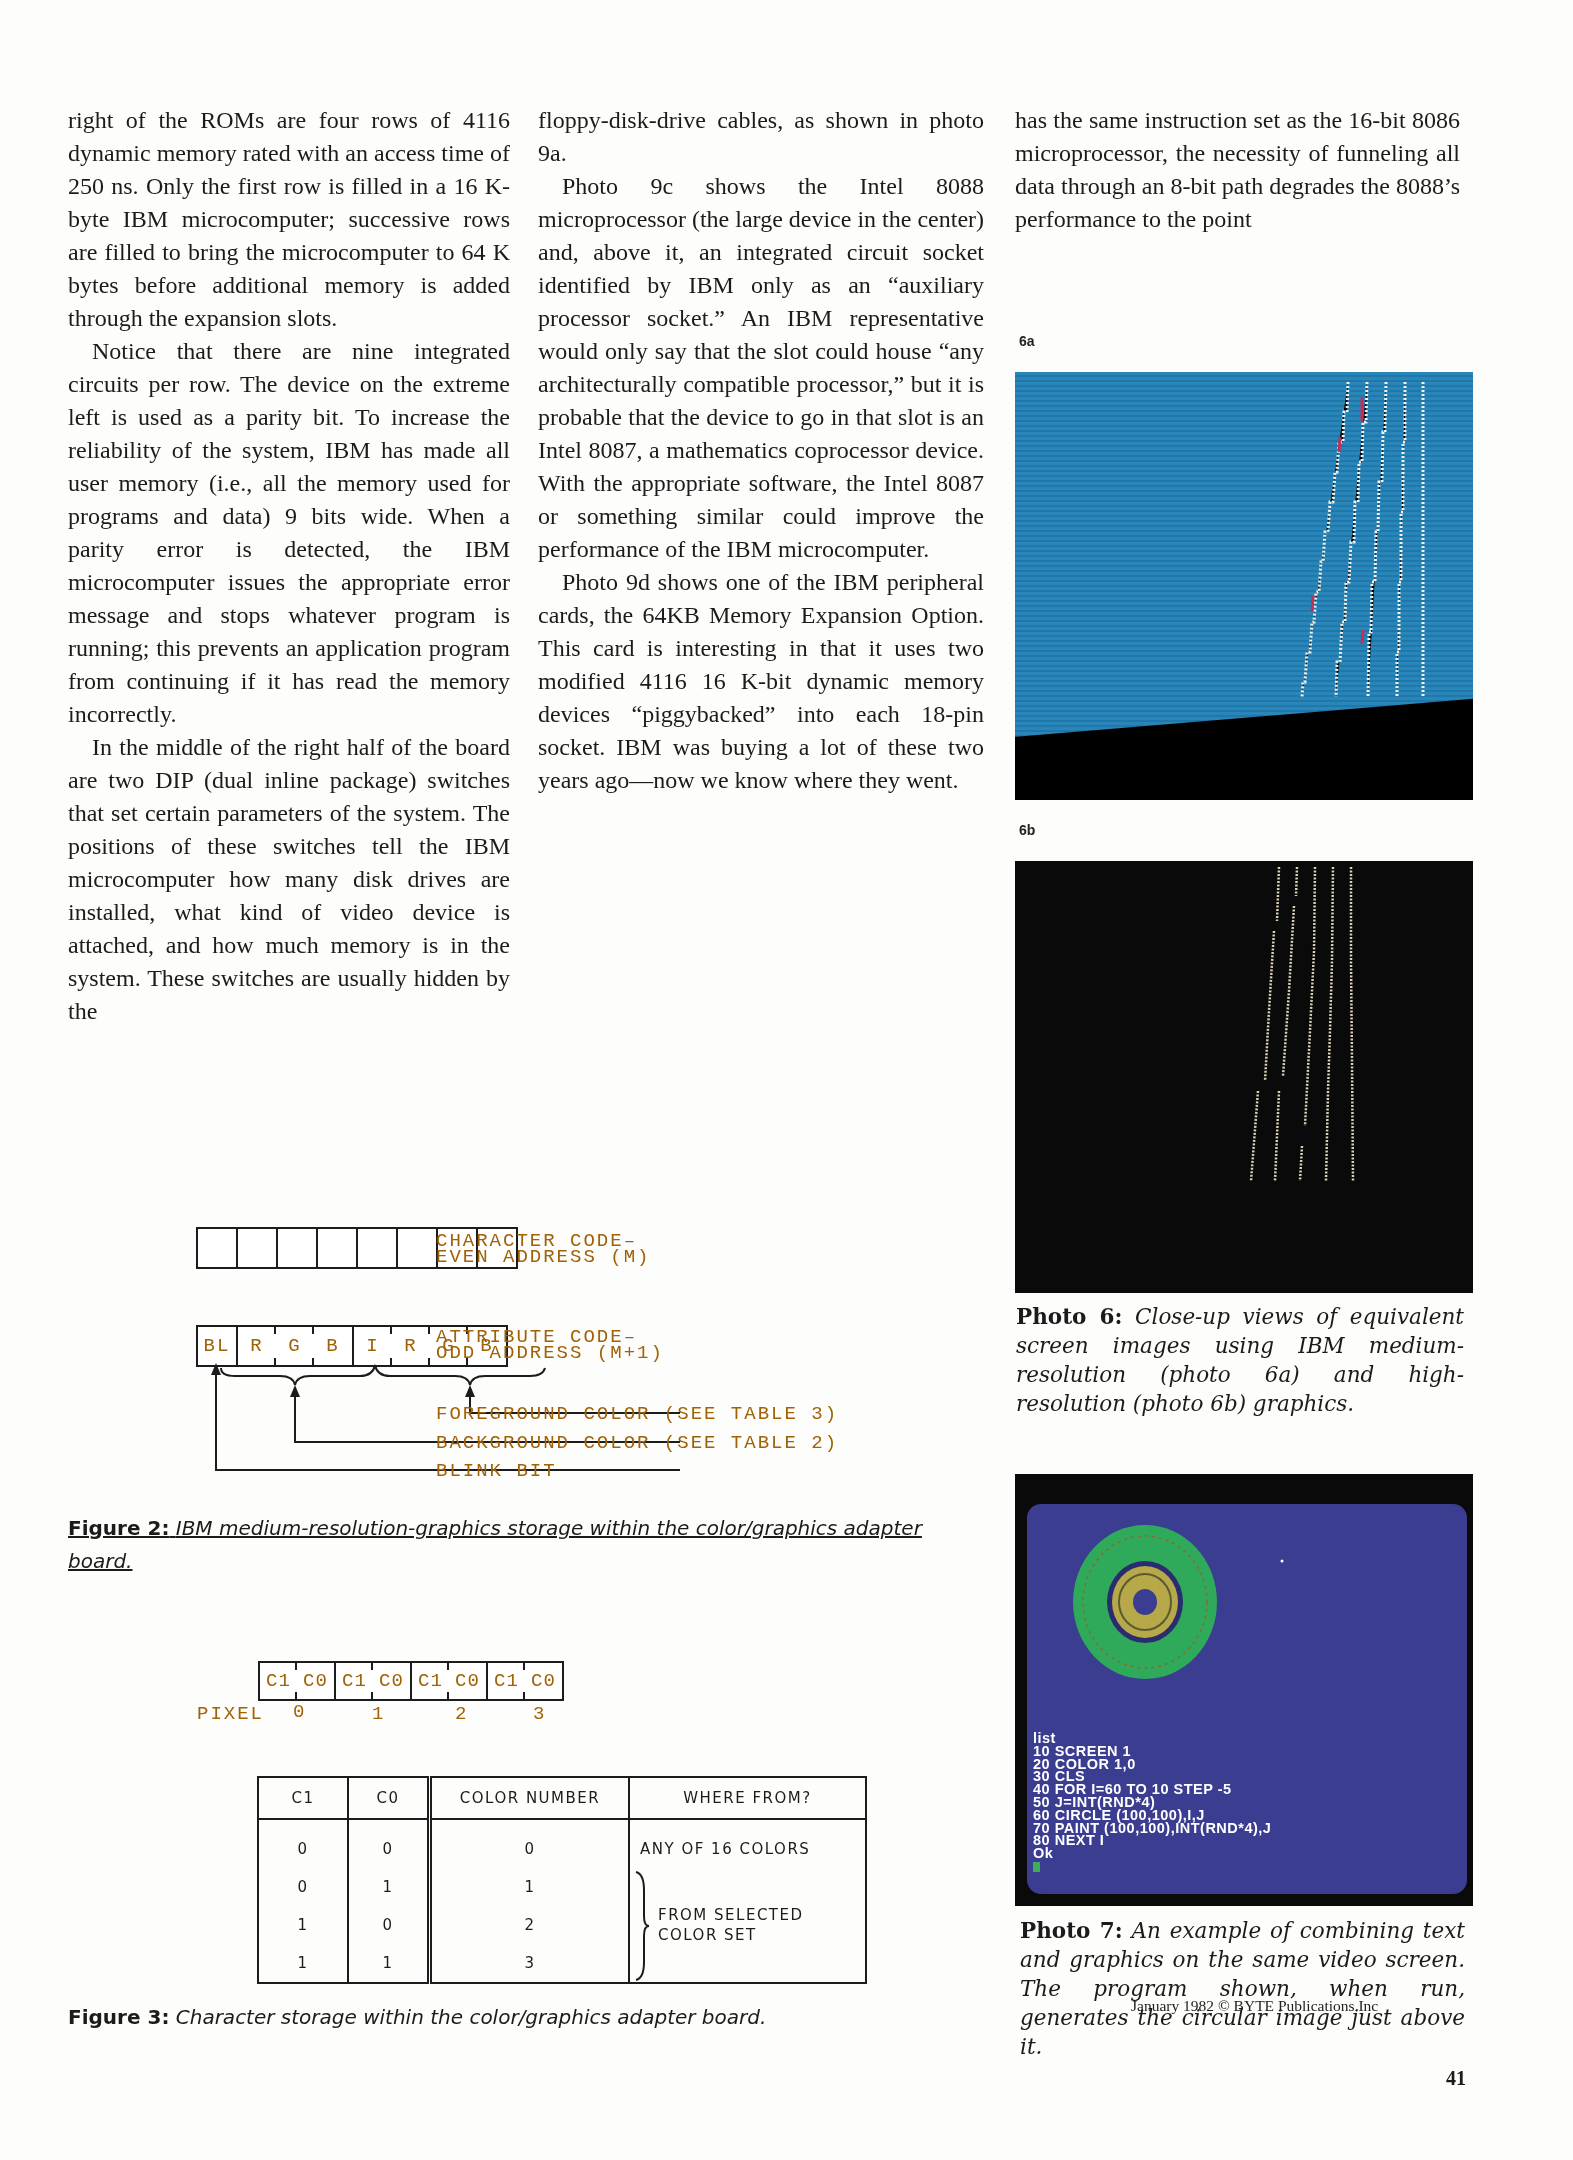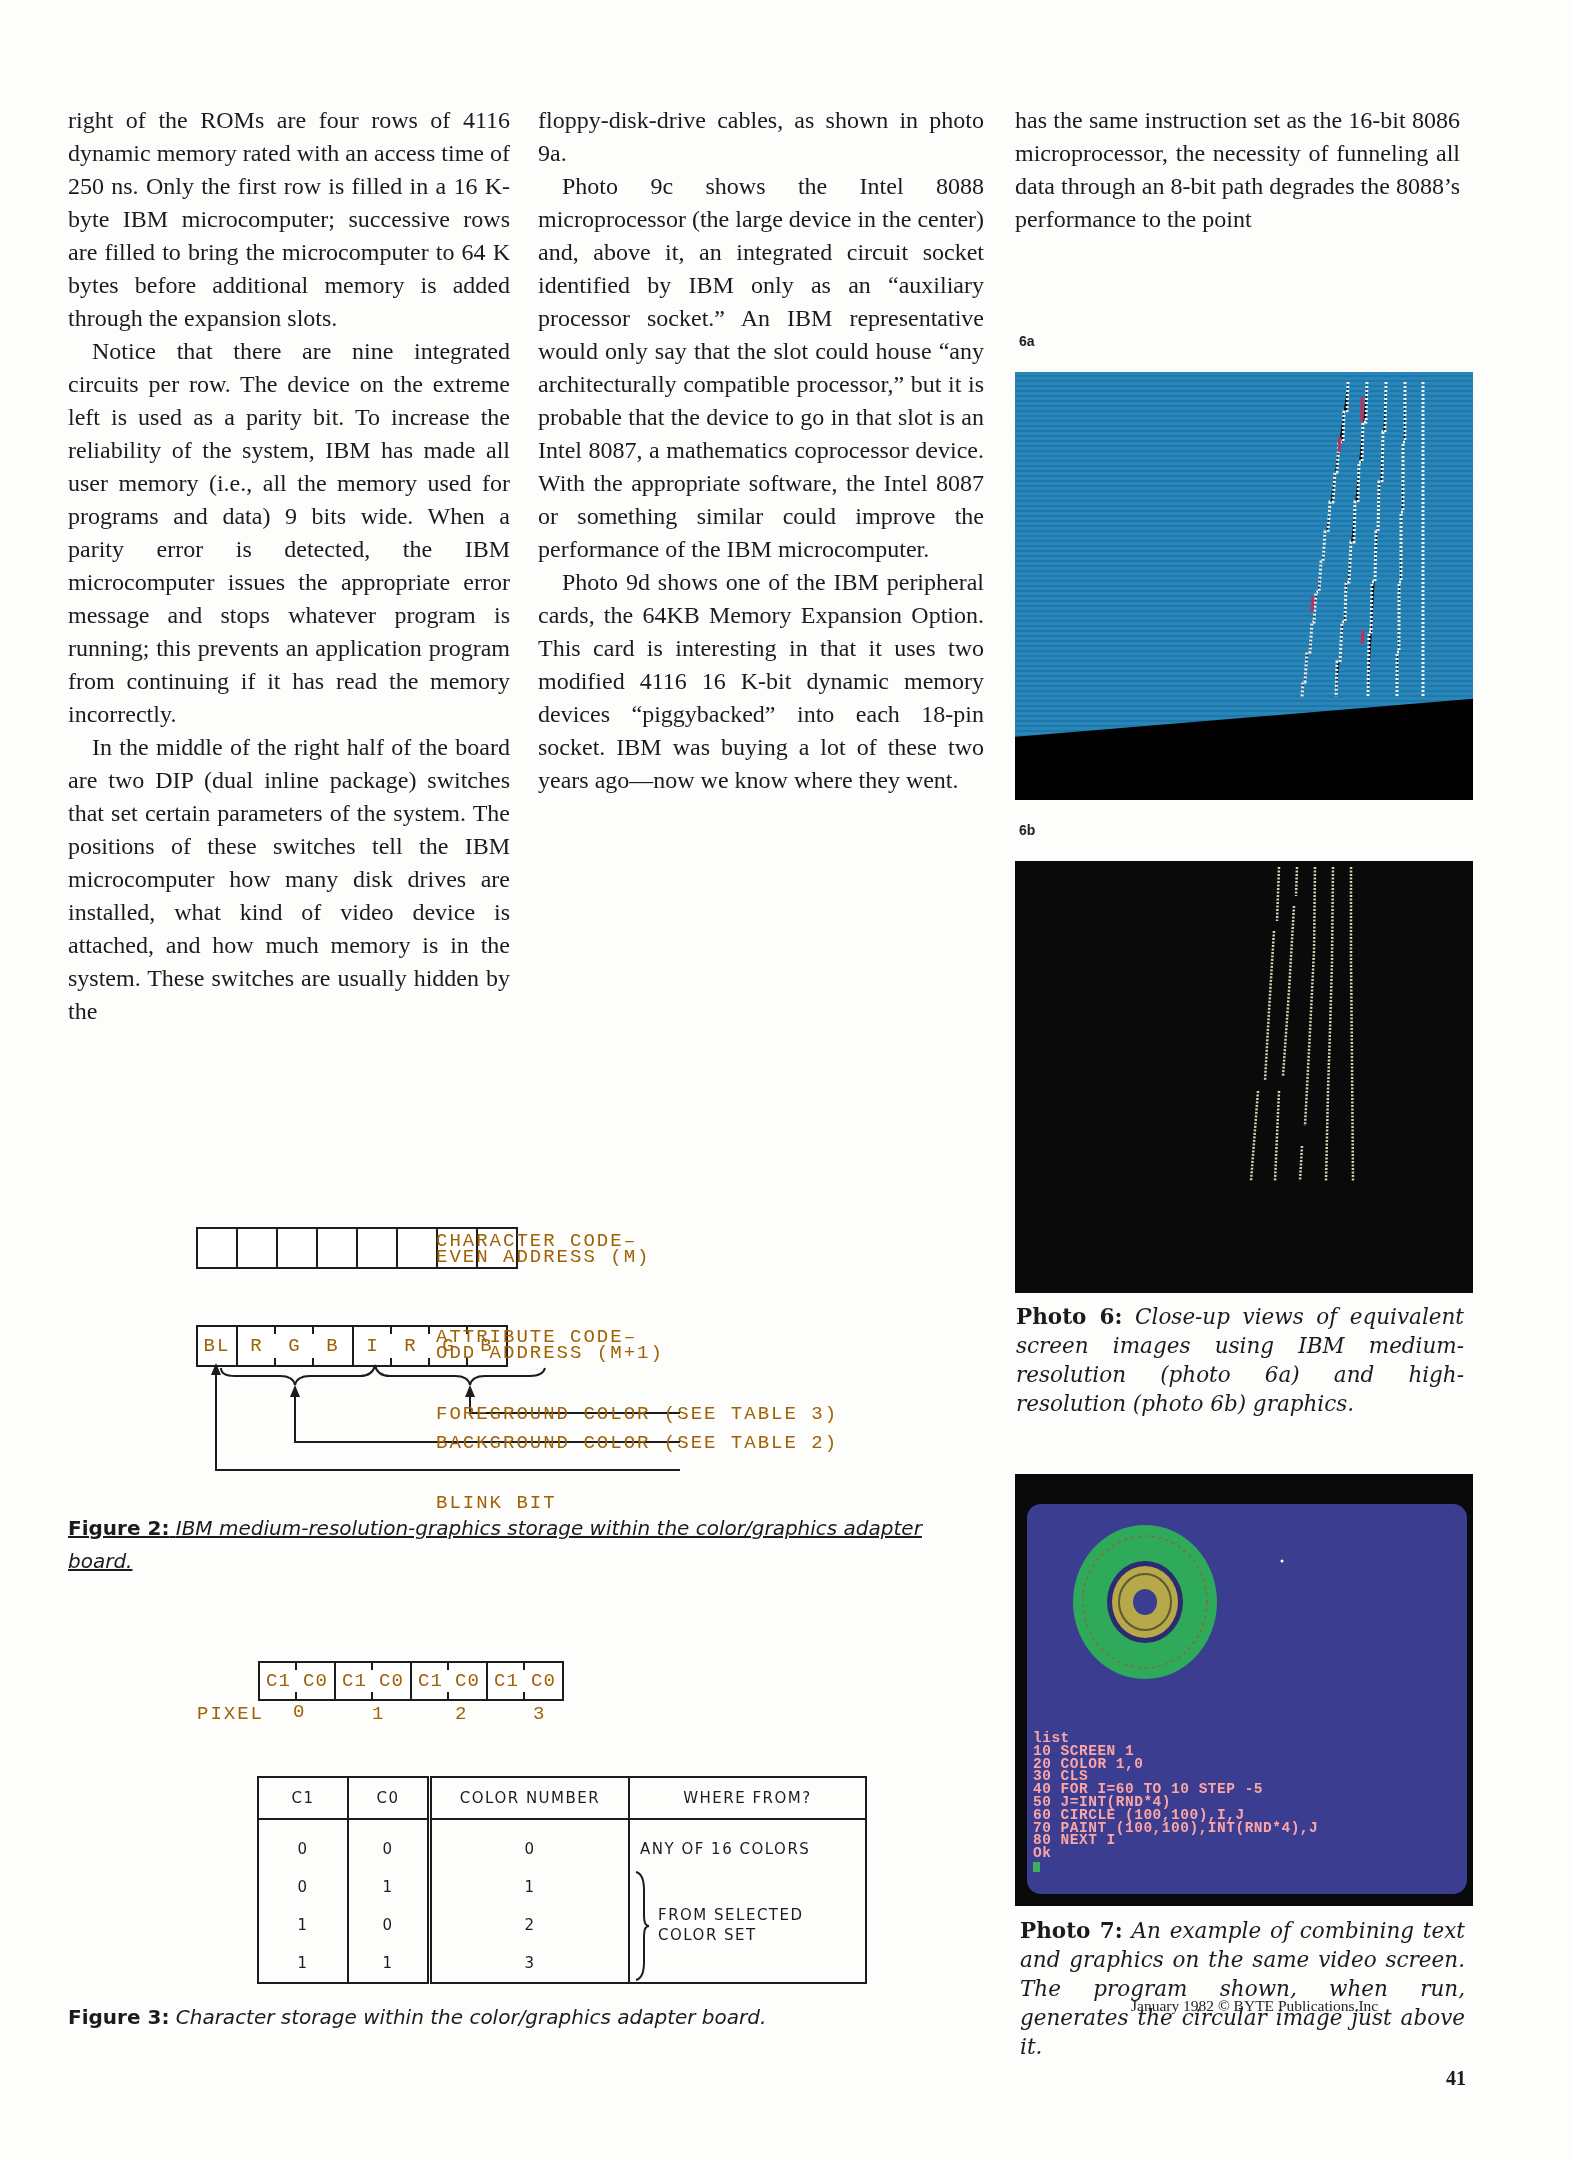--- a/index.html
+++ b/index.html
@@ -14,22 +14,22 @@
   #col3{left:1015px;width:445px;}
   .plabel{position:absolute;font-family:"Liberation Sans",sans-serif;font-weight:bold;font-size:14px;color:#222;}
   .photo{position:absolute;overflow:hidden;}
   #photo6a{left:1015px;top:372px;width:458px;height:428px;background:#000;}
   #photo6a .screen{position:absolute;left:0;top:0;width:100%;height:380px;
      background:repeating-linear-gradient(180deg,#2a86b8 0px,#2a86b8 3px,#1f78ab 3px,#1f78ab 5px);
      clip-path:polygon(0 0,100% 0,100% 86%,0 96%);}
   #photo6b{left:1015px;top:861px;width:458px;height:432px;background:#0b0a0a;}
   #photo7{left:1015px;top:1474px;width:458px;height:432px;background:#0a0a0a;}
   #photo7 .screen{position:absolute;left:12px;top:30px;width:440px;height:390px;background:#3a3d90;border-radius:14px;}
-  .code{position:absolute;left:6px;top:228px;font-family:Liberation Mono, monospace;font-weight:bold;
-        font-size:14.5px;line-height:12.8px;color:#fca5a5;white-space:pre;letter-spacing:0.5px;}
+  .code{position:absolute;left:6px;top:228px;font-family:Liberation Sans, sans-serif;font-weight:bold;
+        font-size:14.5px;line-height:12.8px;color:#ffffff;white-space:pre;letter-spacing:0.5px;}
   .caption{position:absolute;font-size:21.5px;line-height:29px;font-family:"DejaVu Serif",serif;}
   .caption b{font-weight:bold;font-style:normal;}
   .caption i{font-style:italic;}
   #cap6{left:1016px;top:1302px;width:448px;text-align:justify;}
   #cap7{left:1020px;top:1916px;width:445px;text-align:justify;}
   #fig2cap{left:68px;top:1512px;width:920px;}
   #fig3cap{left:68px;top:2003px;width:800px;}
   .mono{font-family:Liberation Mono, monospace;font-size:19px;letter-spacing:2px;color:#a16207;}
   .bitbox{position:absolute;display:flex;border:2px solid #1c1c1c;background:#fff;}
   .bitbox .cell{border-right:2px solid #1c1c1c;display:flex;align-items:center;justify-content:center;}
@@ -175,21 +175,21 @@
       <path d="M36 8 L36 110 L500 110"></path>
     </g>
     <g fill="#1c1c1c">
       <path d="M36 3 L31 15 L41 15 Z"></path>
       <path d="M115 25 L110 37 L120 37 Z"></path>
       <path d="M290 25 L285 37 L295 37 Z"></path>
     </g>
   </svg>
   <div class="lbl mono" style="left:436px;top:1406px;">FOREGROUND COLOR (SEE TABLE 3)</div>
   <div class="lbl mono" style="left:436px;top:1435px;">BACKGROUND COLOR (SEE TABLE 2)</div>
-  <div class="lbl mono" style="left:436px;top:1463px;margin-top:32px;">BLINK BIT</div>
+  <div class="lbl mono" style="left:436px;top:1463px;">BLINK BIT</div>
 </div>
 
 <div id="fig2cap" class="caption" style="font-family:'DejaVu Sans',sans-serif;font-size:20px;line-height:33px;text-decoration:underline;">
   <b>Figure 2:</b>
   <i>IBM medium-resolution-graphics storage within the color/graphics adapter board.</i>
 </div>
 
 <div class="bitbox mono" style="left:258px;top:1661px;height:36px;letter-spacing:1px;">
   <div class="cell tick" style="width:37px">C1</div>
   <div class="cell" style="width:37px">C0</div>

